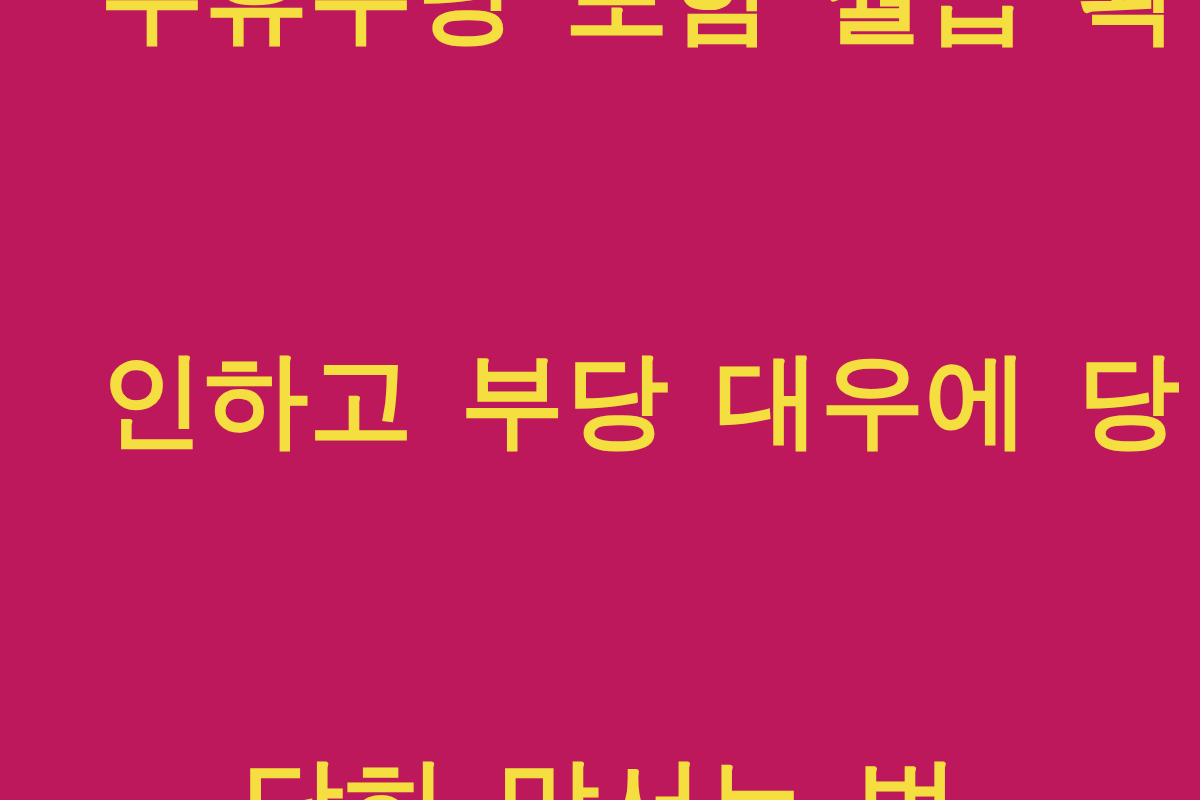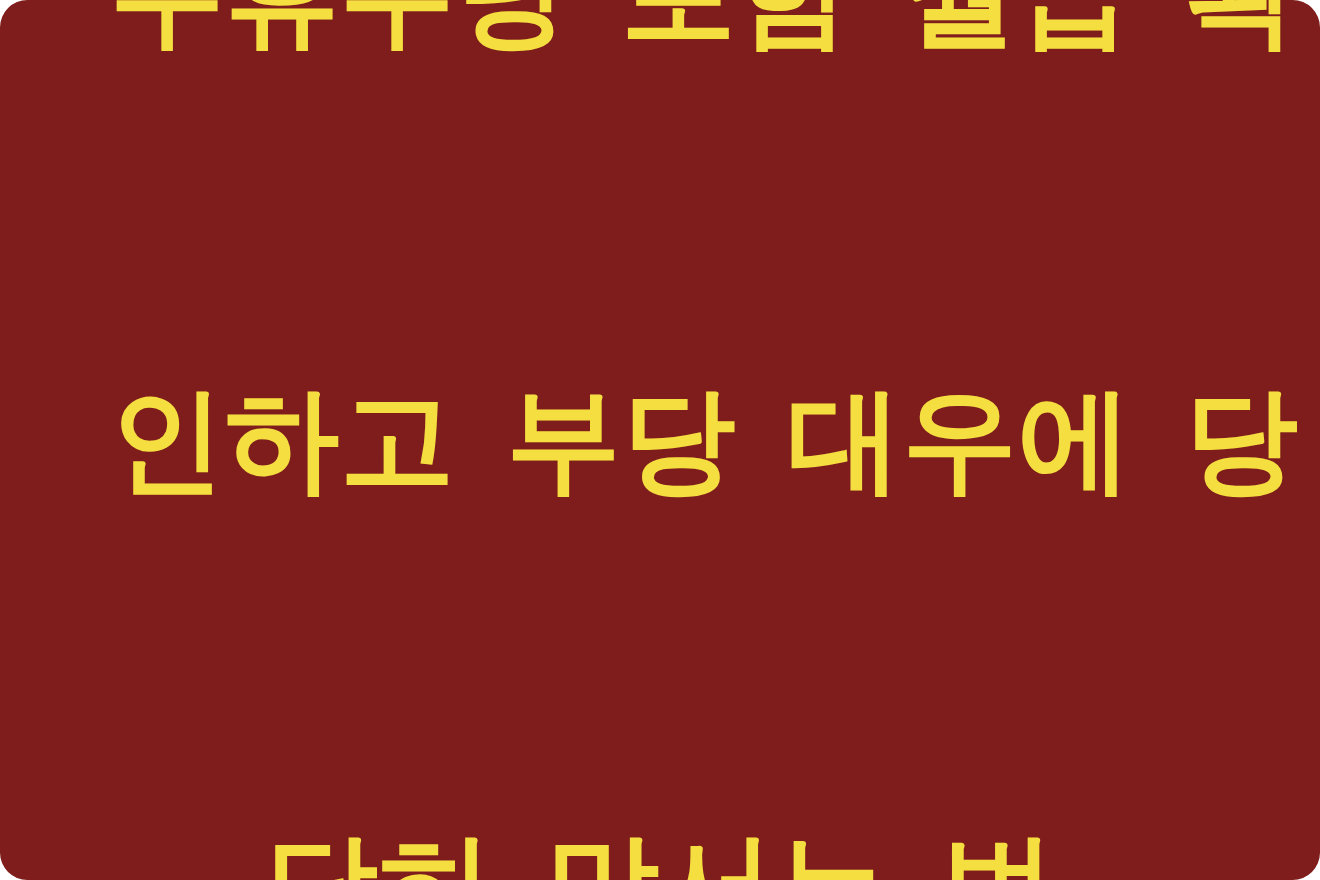--- a/index.html
+++ b/index.html
@@ -54,21 +54,21 @@
 
   
   .headline-line {
     display: block;
     white-space: pre;
   }
 </style>
 </head>
 <body>
 
-<div class="banner" style="background: #7f1d1d; border-radius: 25px;">
+<div class="banner" style="background: #be185d;">
 
   <div class="headline-wrap">
 
     <h1 class="headline" style="color: rgb(245, 222, 63);">
       <span class="headline-line">주휴수당 포함 월급 확</span>
       <span class="headline-line">인하고 부당 대우에 당</span>
       <span class="headline-line">당히 맞서는 법</span>
     </h1>
 
   </div>

